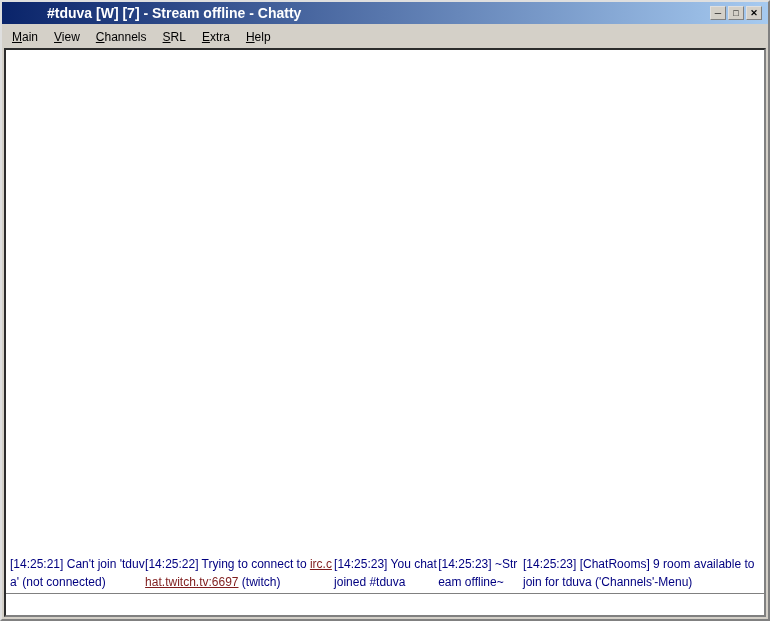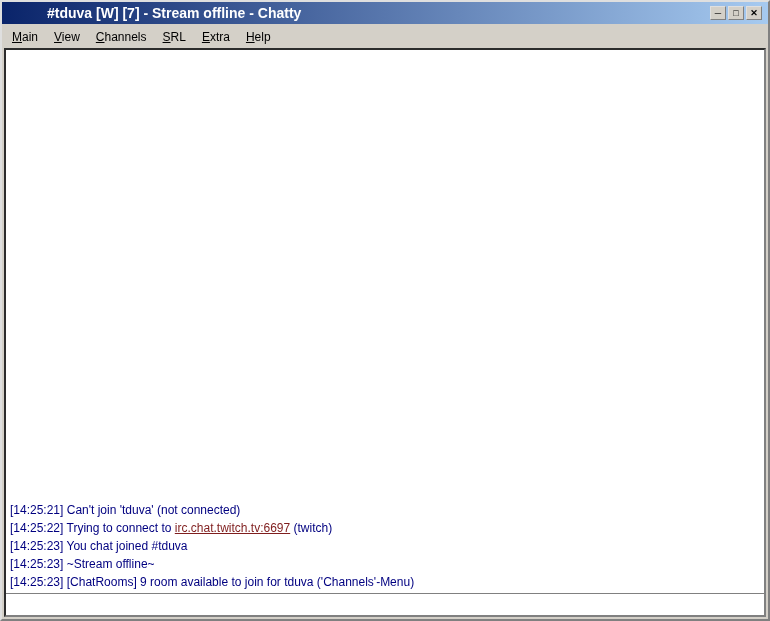--- a/index.html
+++ b/index.html
@@ -106,21 +106,21 @@
       background: #ffffff;
       overflow-y: auto;
       padding: 2px 4px;
       display: flex;
       flex-direction: column;
       justify-content: flex-end;
     }
 
     #messages {
       display: flex;
-      flex-direction: column;
+      flex-direction: row;
       gap: 0;
     }
 
     .message-line {
       font-size: 12px;
       line-height: 18px;
       color: #000;
       white-space: pre-wrap;
       word-break: break-all;
     }

